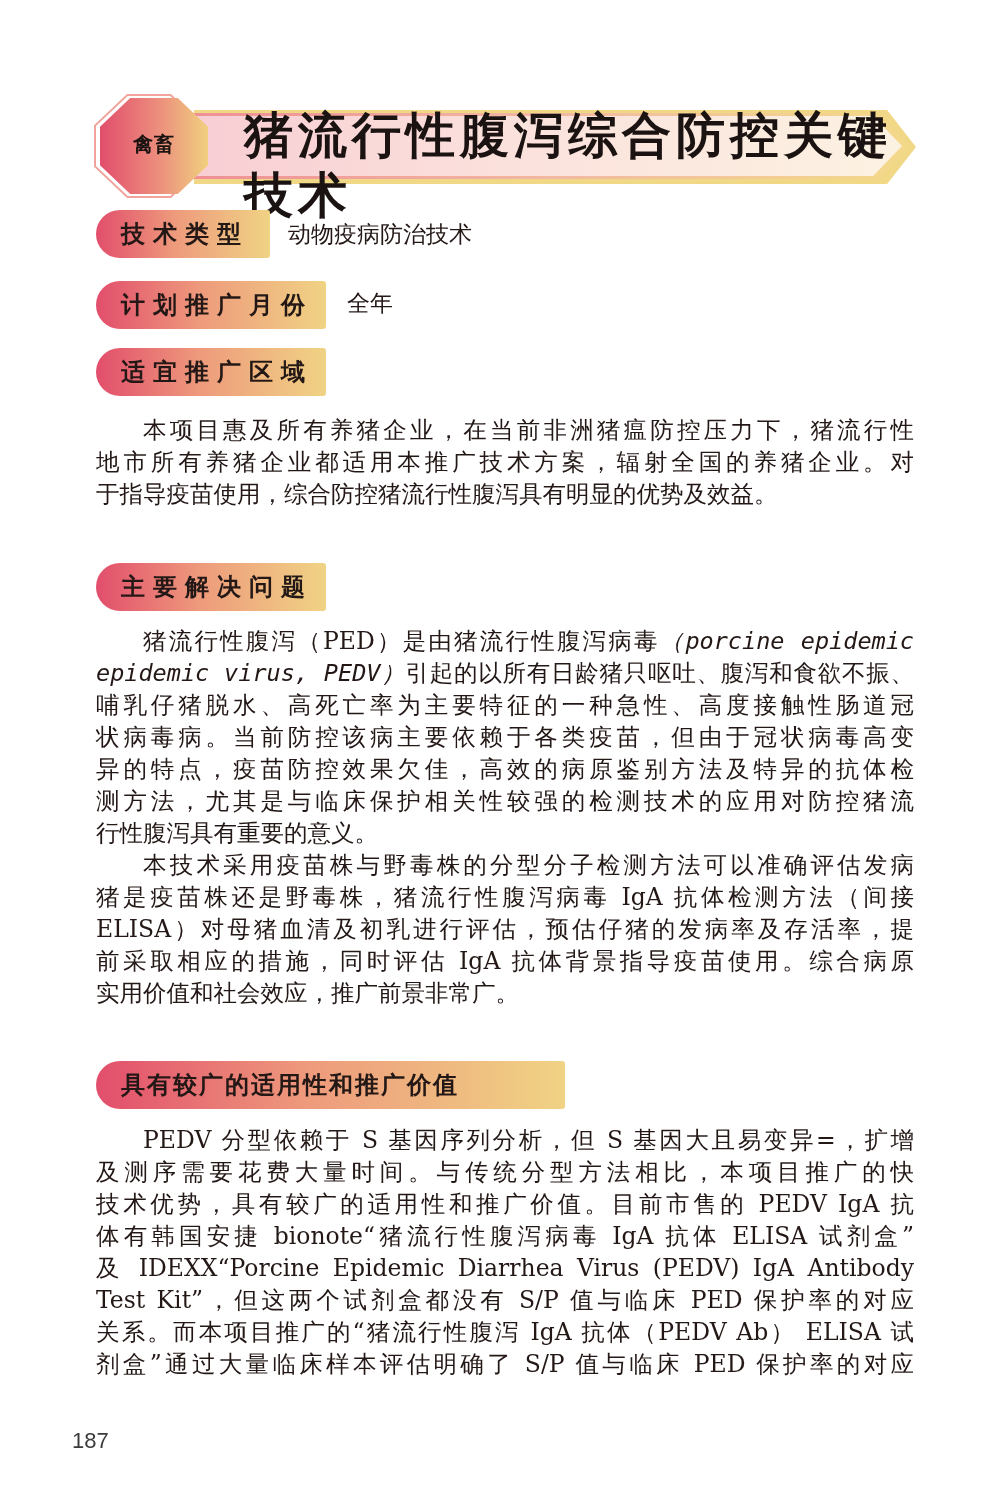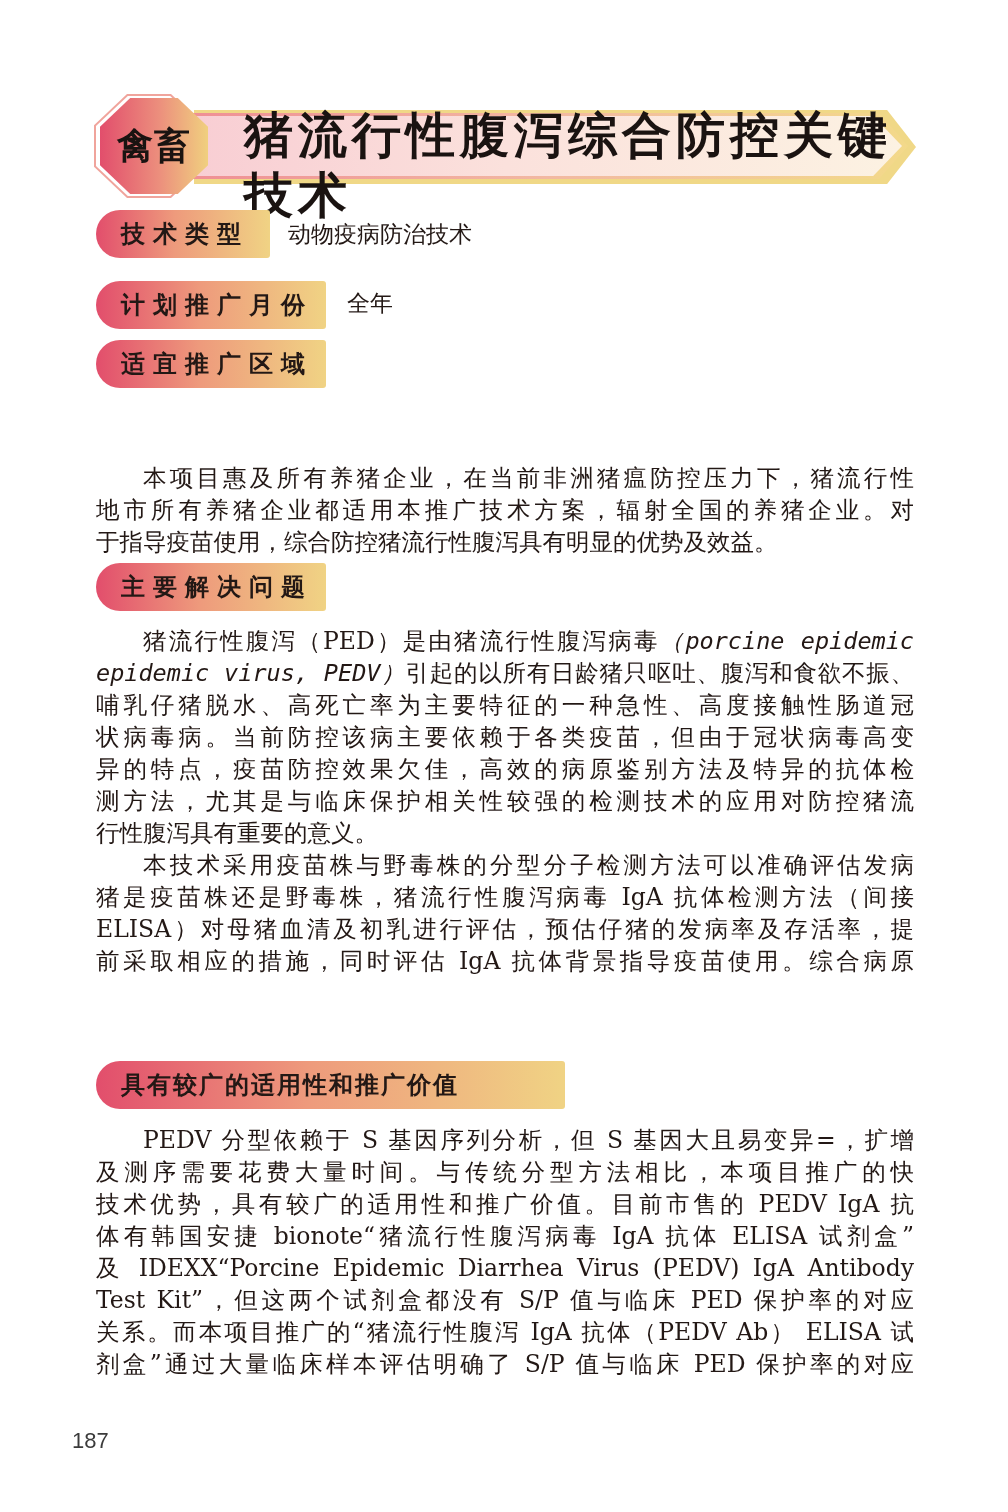--- a/index.html
+++ b/index.html
@@ -38,22 +38,22 @@
     position: absolute; left: 2px; top: 2px; width: 106px; height: 100px; background: #fff;
     clip-path: polygon(30% 0, 70% 0, 100% 30%, 100% 70%, 70% 100%, 30% 100%, 0 70%, 0 30%);
   }
   .octagon {
     position: absolute; left: 6px; top: 4px; width: 108px; height: 96px;
     background: linear-gradient(90deg, #e24e6c 0%, #ec8f7d 55%, #f0d07f 100%);
     clip-path: polygon(28% 0, 72% 0, 100% 30%, 100% 70%, 72% 100%, 28% 100%, 0 70%, 0 30%);
   }
   .octagon-label {
     position: absolute; left: 6px; top: 4px; width: 108px; height: 96px; line-height: 96px;
-    text-align: center; font-family: Liberation Sans, sans-serif;
-    font-weight: bold; font-size: 36px; color: #1a1311; letter-spacing: 1px;
+    text-align: center; font-family: Liberation Mono, monospace;
+    font-weight: bold; font-size: 20px; color: #1a1311; letter-spacing: 1px;
   }
   
   .pill {
     position: absolute; left: 96px; height: 48px; line-height: 48px;
     border-radius: 24px 3px 3px 24px;
     background: linear-gradient(90deg, #e24e6c 0%, #ee9a7c 45%, #f0d384 100%);
     font-family: "DejaVu Sans", "Liberation Sans", sans-serif; font-weight: bold;
     font-size: 24px; color: #231815; padding-left: 25px; box-sizing: border-box;
   }
   .pill.spaced { letter-spacing: 8px; }
@@ -86,23 +86,23 @@
   <div class="octagon"></div>
   <div class="octagon-label">禽畜</div>
 </div>
 
 <div class="pill spaced" style="top:210px; width:174px;">技术类型</div>
 <div class="meta-value" style="left:288px; top:210px;">动物疫病防治技术</div>
 
 <div class="pill spaced" style="top:281px; width:230px;">计划推广月份</div>
 <div class="meta-value" style="left:347px; top:279px;">全年</div>
 
-<div class="pill spaced" style="top:340px; width:230px;">适宜推广区域</div>
+<div class="pill spaced" style="top:348px; width:230px;">适宜推广区域</div>
 
-<div class="para" style="top:414px;margin-top:48px;">
+<div class="para" style="top:414px;">
   <span class="line indent">本项目惠及所有养猪企业，在当前非洲猪瘟防控压力下，猪流行性</span>
   <span class="line">地市所有养猪企业都适用本推广技术方案，辐射全国的养猪企业。对</span>
   <span class="line last">于指导疫苗使用，综合防控猪流行性腹泻具有明显的优势及效益。</span>
 </div>
 
 <div class="pill spaced" style="top:563px; width:230px;">主要解决问题</div>
 
 <div class="para" style="top:625px;">
   <span class="line indent"><span>猪流行性腹泻（PED）是由猪流行性腹泻病毒</span><span class="it">（porcine epidemic</span></span>
   <span class="line"><span class="it">epidemic virus, PEDV）</span><span>引起的以所有日龄猪只呕吐、腹泻和食欲不振、</span></span>
@@ -111,20 +111,21 @@
   <span class="line">异的特点，疫苗防控效果欠佳，高效的病原鉴别方法及特异的抗体检</span>
   <span class="line">测方法，尤其是与临床保护相关性较强的检测技术的应用对防控猪流</span>
   <span class="line last">行性腹泻具有重要的意义。</span>
 </div>
 
 <div class="para" style="top:849px;">
   <span class="line indent">本技术采用疫苗株与野毒株的分型分子检测方法可以准确评估发病</span>
   <span class="line">猪是疫苗株还是野毒株，猪流行性腹泻病毒 IgA 抗体检测方法（间接</span>
   <span class="line">ELISA）对母猪血清及初乳进行评估，预估仔猪的发病率及存活率，提</span>
   <span class="line">前采取相应的措施，同时评估 IgA 抗体背景指导疫苗使用。综合病原</span>
+  <span class="line last">实用价值和社会效应，推广前景非常广。</span>
 </div>
 
 <div class="pill tight" style="top:1061px; width:469px;">具有较广的适用性和推广价值</div>
 
 <div class="para" style="top:1124px;">
   <span class="line indent">PEDV 分型依赖于 S 基因序列分析，但 S 基因大且易变异=，扩增</span>
   <span class="line">及测序需要花费大量时间。与传统分型方法相比，本项目推广的快</span>
   <span class="line">技术优势，具有较广的适用性和推广价值。目前市售的 PEDV  IgA 抗</span>
   <span class="line">体有韩国安捷 bionote“猪流行性腹泻病毒 IgA 抗体 ELISA 试剂盒”</span>
   <span class="line">及 IDEXX“Porcine Epidemic Diarrhea Virus (PEDV) IgA Antibody</span>

